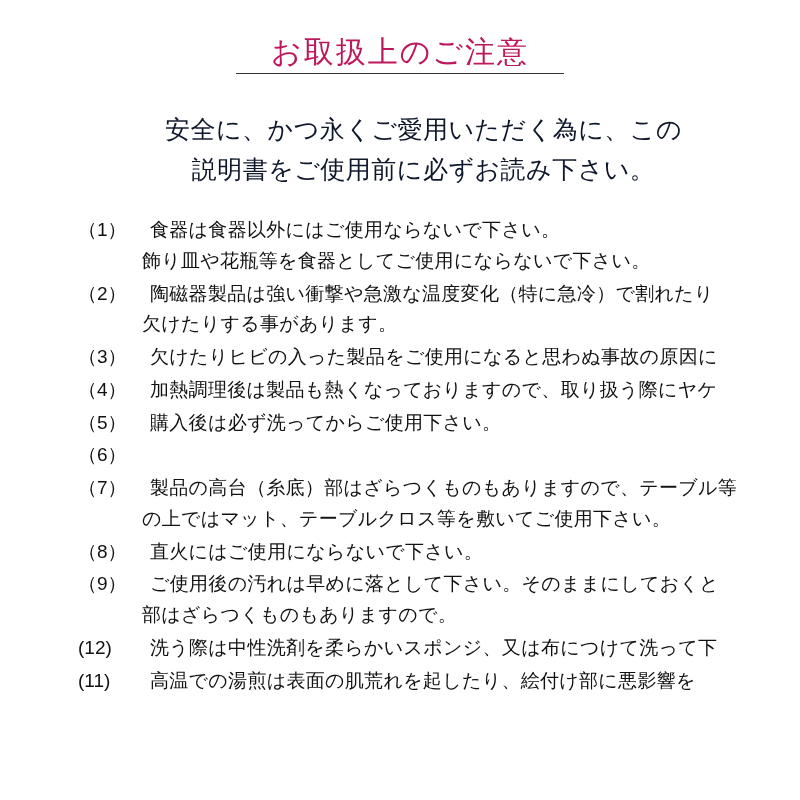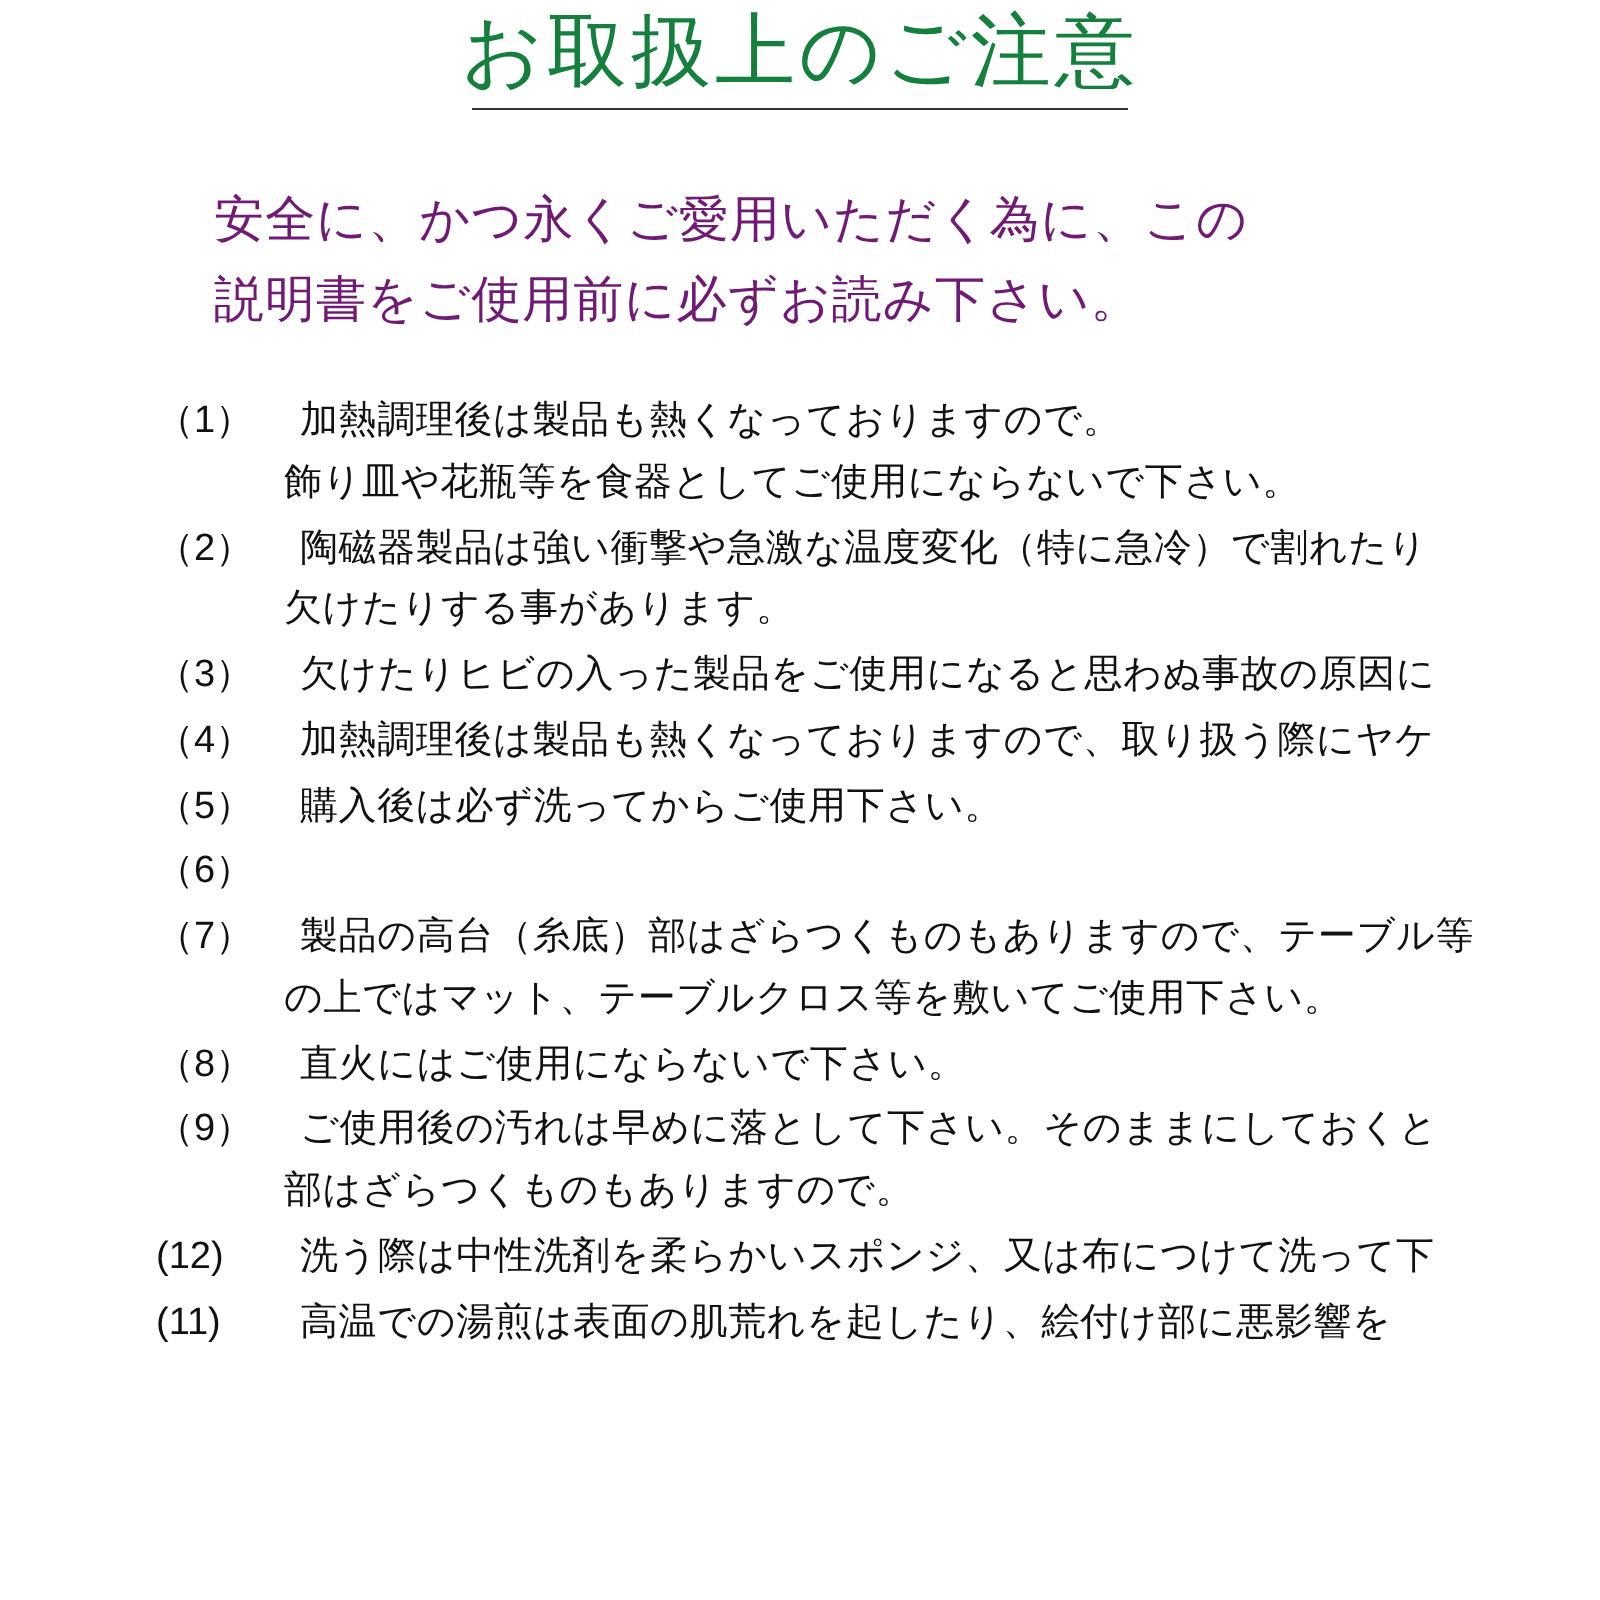--- a/index.html
+++ b/index.html
@@ -16,43 +16,44 @@
   }
   .page {
     position: relative;
     width: 800px;
     height: 800px;
     box-sizing: border-box;
     padding: 0;
   }
   .title {
     text-align: center;
-    font-size: 40px;
+    font-size: 30px;
     letter-spacing: 2px;
     font-weight: 400;
     margin: 0;
-    padding-top: 0;
+    padding-top: 32px;
     line-height: 1.3;
-    color: #15803d;
+    color: #be185d;
   }
   .title-underline {
     width: 328px;
     height: 1px;
     background: #333333;
     margin: 2px auto 0 auto;
   }
   .lead {
     margin: 36px 0 0 0;
     padding-left: 107px;
     padding-right: 60px;
     font-size: 25px;
     line-height: 1.58;
     letter-spacing: 0.5px;
-    color: #701a75;
+    color: #0f172a;
     font-weight: 400;
+    text-align: center;
   }
   .lead div {
     white-space: nowrap;
   }
   .list {
     margin-top: 26px;
     padding-left: 78px;
     padding-right: 30px;
   }
   .item {
@@ -98,21 +99,21 @@
   <div class="lead">
     <div>安全に、かつ永くご愛用いただく為に、この</div>
     <div>説明書をご使用前に必ずお読み下さい。</div>
   </div>
 
   <div class="list">
 
     <div class="item">
       <div class="item-num">（1）</div>
       <div class="item-body">
-        <div class="line first">加熱調理後は製品も熱くなっておりますので。</div>
+        <div class="line first">食器は食器以外にはご使用ならないで下さい。</div>
         <div class="line">飾り皿や花瓶等を食器としてご使用にならないで下さい。</div>
       </div>
     </div>
 
     <div class="item">
       <div class="item-num">（2）</div>
       <div class="item-body">
         <div class="line first">陶磁器製品は強い衝撃や急激な温度変化（特に急冷）で割れたり</div>
         <div class="line">欠けたりする事があります。</div>
       </div>

